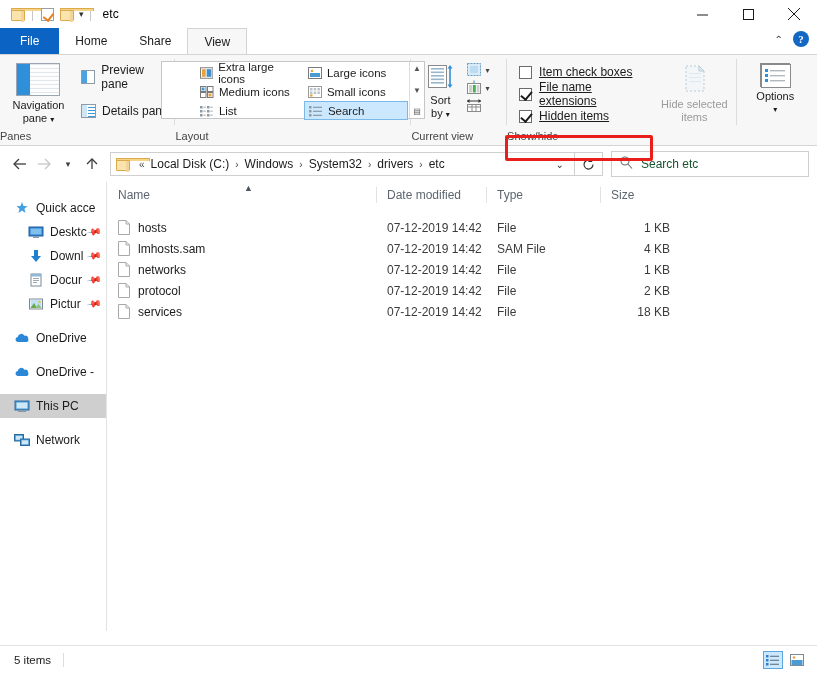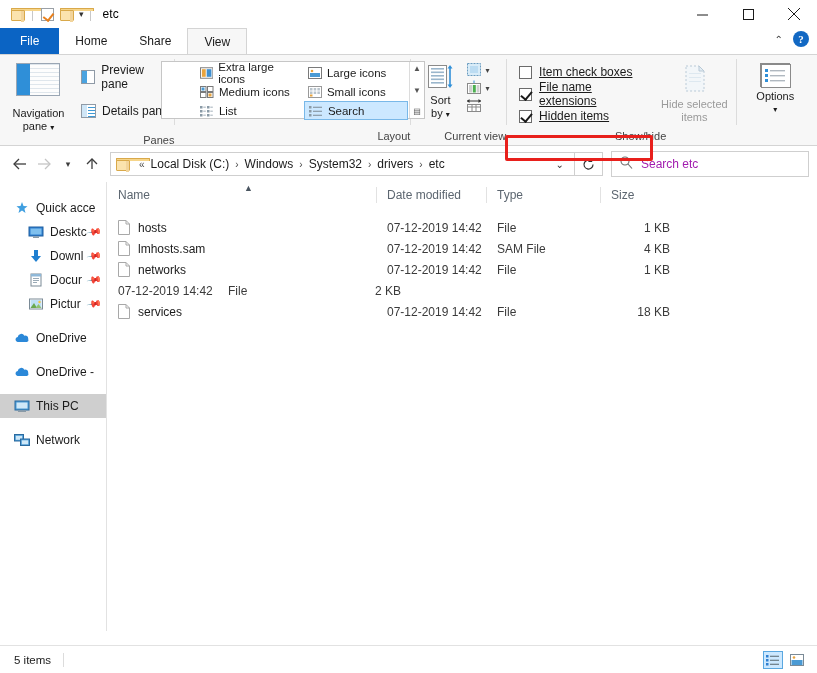--- a/index.html
+++ b/index.html
@@ -88,21 +88,21 @@
     height: 92px;
     background:#f7f7f7;
     border-top:1px solid #d4d4d4;
     border-bottom:1px solid #d4d4d4;
     display:flex; align-items:stretch;
     position: relative;
   }
   .rgroup { display:flex; flex-direction:column; position:relative; }
   .rgroup-body { flex:1; display:flex; align-items:flex-start; padding-top:4px; }
   .rgroup-label {
-    text-align:right; font-size:11px; color:#444; padding-bottom:3px; line-height:12px;
+    text-align:left; font-size:11px; color:#444; padding-bottom:3px; line-height:12px;
   }
   .rsep { width:1px; background:#dcdcdc; margin:4px 0 20px 0; }
 
   .bigbtn {
     display:flex; flex-direction:column; align-items:center; justify-content:flex-start;
     width: 72px; padding-top:4px; font-size:11px; color:#1b1b1b; line-height:13px; text-align:center;
   }
   .bigbtn .lbl { margin-top:3px; }
 
   .navpane-ico {
@@ -181,21 +181,21 @@
   .crumb { padding:0 2px; white-space:nowrap; }
   .crumb-sep { color:#4a4a4a; font-size:10px; padding:0 4px; }
   .addr-chev { margin-left:auto; padding:0 8px; font-size:10px; color:#333; }
   .addr-refresh {
     width:28px;height:24px;border:1px solid #cfcfcf;border-left:none;
     display:flex;align-items:center;justify-content:center;font-size:13px;color:#333;background:#fff;
   }
   .search-box {
     width: 198px; height:24px; border:1px solid #cfcfcf; background:#fff;
     display:flex; align-items:center; gap:8px; padding:12px 8px; margin-left:8px;
-    color:#a21caf; font-size:12px;
+    color:#14532d; font-size:12px;
   }
 
   
   .main { display:flex; height: 449px; }
   .sidebar {
     width: 107px; border-right:1px solid #e2e2e2; padding-top:14px;
     font-size:12px; color:#1b1b1b; overflow:hidden;text-align:center;
   }
   .navitem {
     height:24px; display:flex; align-items:center; gap:6px; padding-left:14px; white-space:nowrap;
@@ -294,21 +294,21 @@
   <div class="tab-help">
     <span class="chev-up">⌃</span>
     <span class="help-circle">?</span>
   </div>
 </div>
 
 <div class="ribbon">
 
   <div class="rgroup" style="width:175px;">
     <div class="rgroup-body">
-      <div class="bigbtn" style="margin-left:4px;gap:8px;">
+      <div class="bigbtn" style="margin-left:4px;">
         <div class="navpane-ico">
             <div class="l"></div>
             <div class="r"></div>
           </div>
         <div class="lbl">
           <div>Navigation</div>
           <div><span>pane</span> <span style="font-size:8px;">▾</span></div>
         </div>
       </div>
       <div style="display:flex;flex-direction:column;gap:10px;margin-left:4px;margin-top:6px;">
@@ -755,20 +755,27 @@
               <path d="M0.5 0.5 L8 0.5 L11.5 4 L11.5 14.5 L0.5 14.5 Z" fill="#fff" stroke="#a8a8a8"></path>
               <path d="M8 0.5 L8 4 L11.5 4" fill="none" stroke="#a8a8a8"></path>
             </svg>
           <span>networks</span>
         </div>
         <div class="cell cell-date">07-12-2019 14:42</div>
         <div class="cell cell-type">File</div>
         <div class="cell cell-size">1 KB</div>
       </div>
       <div class="filerow">
+        <div class="cell cell-name">
+          <svg class="file-ico" viewBox="0 0 12 15">
+              <path d="M0.5 0.5 L8 0.5 L11.5 4 L11.5 14.5 L0.5 14.5 Z" fill="#fff" stroke="#a8a8a8"></path>
+              <path d="M8 0.5 L8 4 L11.5 4" fill="none" stroke="#a8a8a8"></path>
+            </svg>
+          <span>protocol</span>
+        </div>
         <div class="cell cell-date">07-12-2019 14:42</div>
         <div class="cell cell-type">File</div>
         <div class="cell cell-size">2 KB</div>
       </div>
       <div class="filerow">
         <div class="cell cell-name">
           <svg class="file-ico" viewBox="0 0 12 15">
               <path d="M0.5 0.5 L8 0.5 L11.5 4 L11.5 14.5 L0.5 14.5 Z" fill="#fff" stroke="#a8a8a8"></path>
               <path d="M8 0.5 L8 4 L11.5 4" fill="none" stroke="#a8a8a8"></path>
             </svg>

